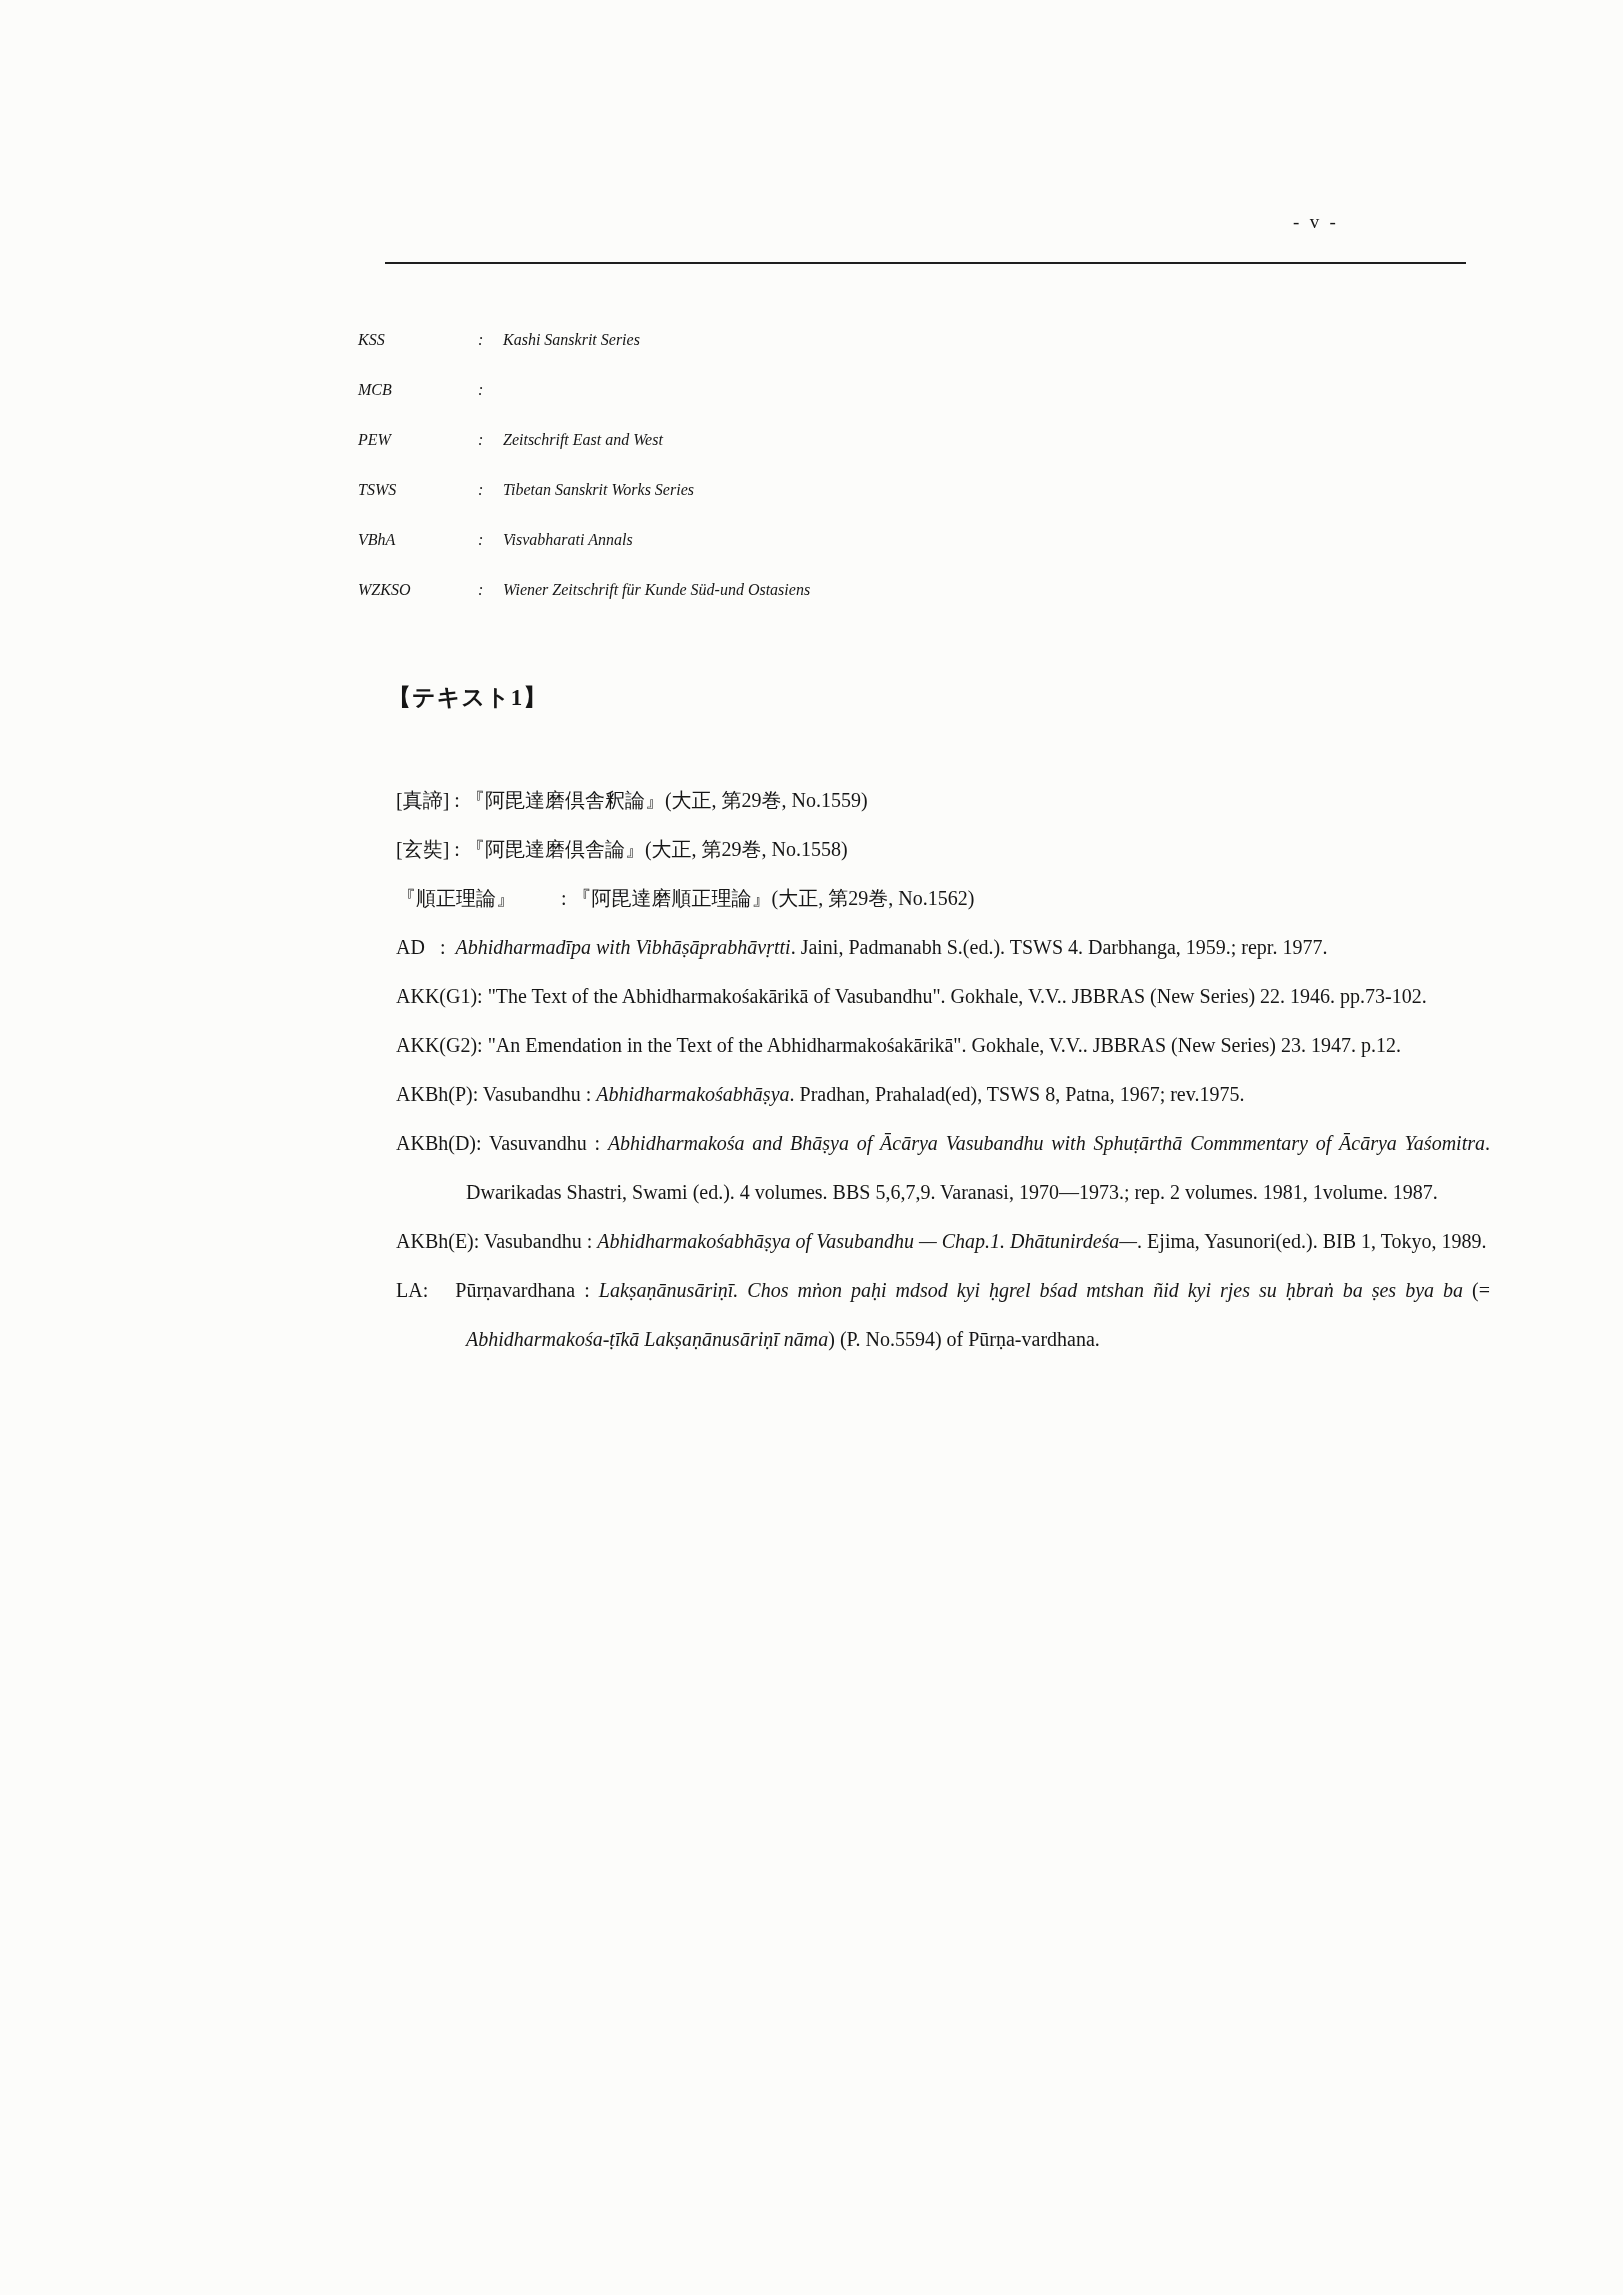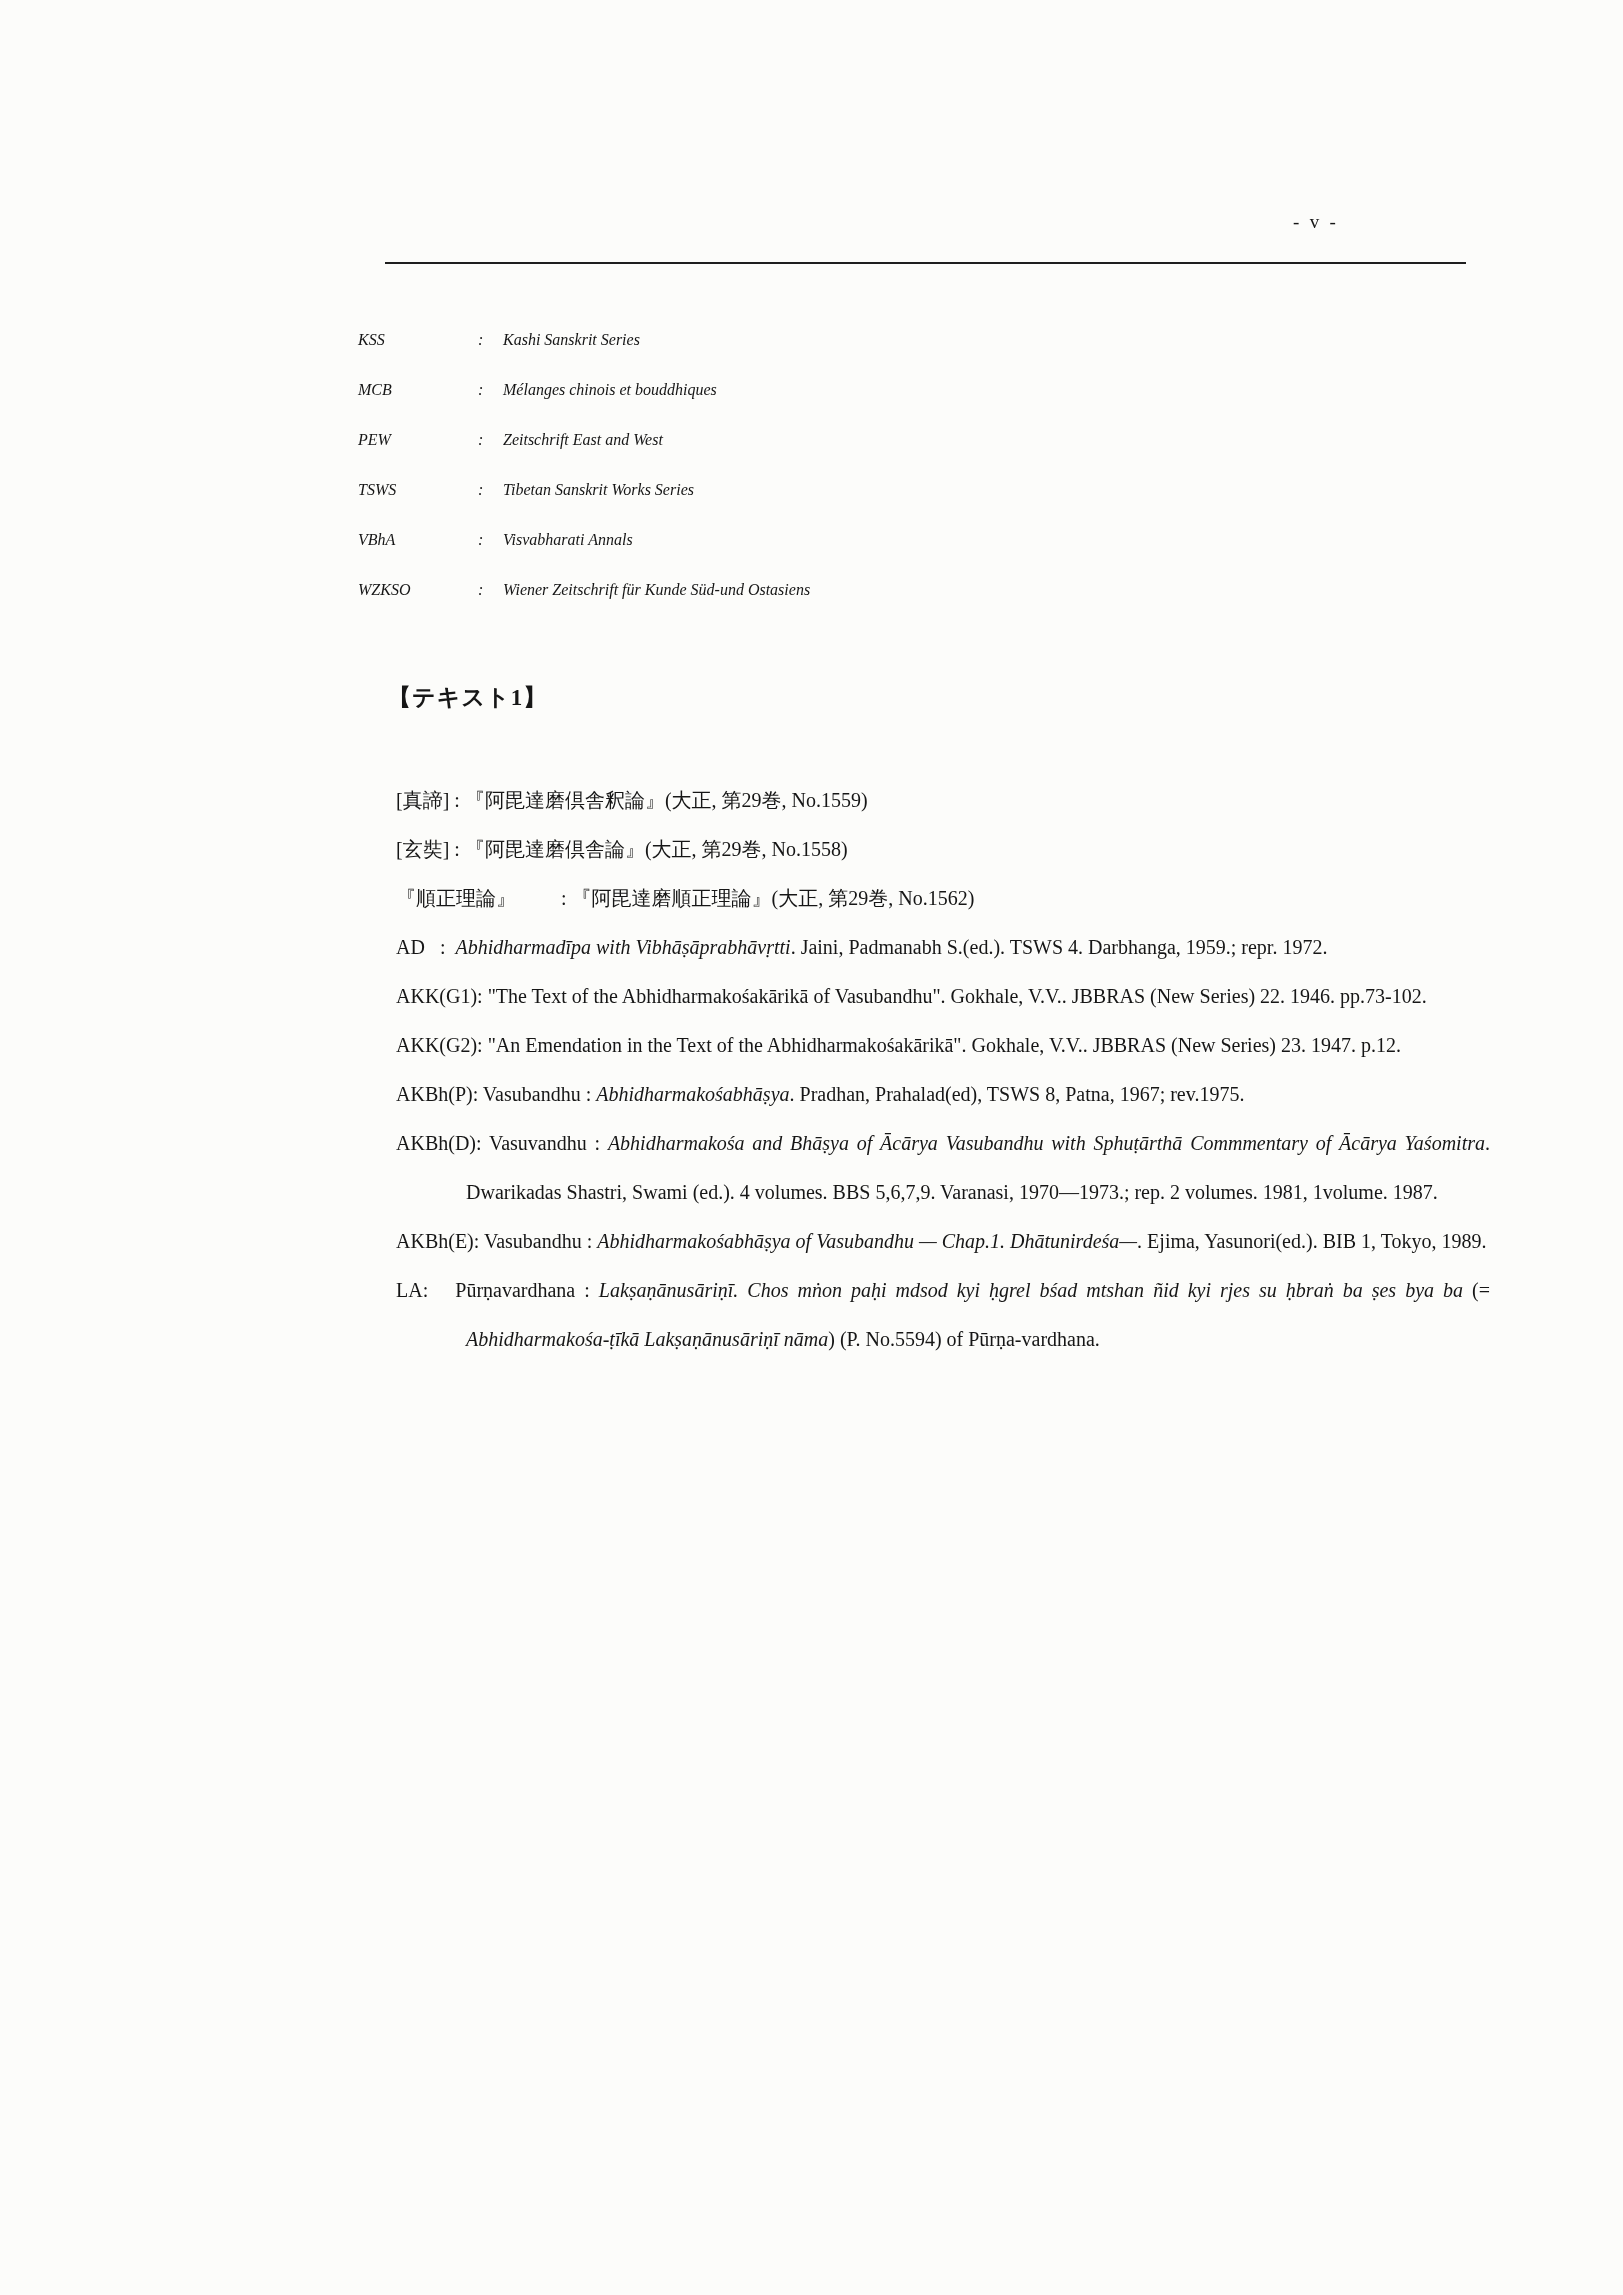--- a/index.html
+++ b/index.html
@@ -79,21 +79,20 @@
 
     <section class="abbr-list">
         <div class="abbr-row">
           <span class="abbr-key">KSS</span>
           <span class="abbr-colon">:</span>
           <span class="abbr-def">Kashi Sanskrit Series</span>
         </div>
         <div class="abbr-row">
           <span class="abbr-key">MCB</span>
           <span class="abbr-colon">:</span>
-          <span class="abbr-def">Mélanges chinois et bouddhiques</span>
         </div>
         <div class="abbr-row">
           <span class="abbr-key">PEW</span>
           <span class="abbr-colon">:</span>
           <span class="abbr-def">Zeitschrift East and West</span>
         </div>
         <div class="abbr-row">
           <span class="abbr-key">TSWS</span>
           <span class="abbr-colon">:</span>
           <span class="abbr-def">Tibetan Sanskrit Works Series</span>
@@ -109,21 +108,21 @@
           <span class="abbr-def">Wiener Zeitschrift für Kunde Süd-und Ostasiens</span>
         </div>
       </section>
 
     <h2 class="section-heading">【テキスト1】</h2>
 
     <section class="bibliography">
         <p class="bib-entry"><span class="seg">[真諦] : 『阿毘達磨倶舎釈論』(大正, 第29巻, No.1559)</span></p>
         <p class="bib-entry"><span class="seg">[玄奘] : 『阿毘達磨倶舎論』(大正, 第29巻, No.1558)</span></p>
         <p class="bib-entry"><span class="seg">『順正理論』　　 : 『阿毘達磨順正理論』(大正, 第29巻, No.1562)</span></p>
-        <p class="bib-entry"><span class="seg">AD&nbsp;&nbsp;&nbsp;:&nbsp;&nbsp;</span><span class="seg italic">Abhidharmadīpa with Vibhāṣāprabhāvṛtti</span><span class="seg">. Jaini, Padmanabh S.(ed.). TSWS 4. Darbhanga, 1959.; repr. 1972.</span></p>
+        <p class="bib-entry"><span class="seg">AD&nbsp;&nbsp;&nbsp;:&nbsp;&nbsp;</span><span class="seg italic">Abhidharmadīpa with Vibhāṣāprabhāvṛtti</span><span class="seg">. Jaini, Padmanabh S.(ed.). TSWS 4. Darbhanga, 1959.; repr. 1977.</span></p>
         <p class="bib-entry"><span class="seg">AKK(G1): "The Text of the Abhidharmakośakārikā of Vasubandhu". Gokhale, V.V.. JBBRAS (New Series) 22. 1946. pp.73-102.</span></p>
         <p class="bib-entry"><span class="seg">AKK(G2): "An Emendation in the Text of the Abhidharmakośakārikā". Gokhale, V.V.. JBBRAS (New Series) 23. 1947. p.12.</span></p>
         <p class="bib-entry"><span class="seg">AKBh(P): Vasubandhu : </span><span class="seg italic">Abhidharmakośabhāṣya</span><span class="seg">. Pradhan, Prahalad(ed), TSWS 8, Patna, 1967; rev.1975.</span></p>
         <p class="bib-entry"><span class="seg">AKBh(D): Vasuvandhu : </span><span class="seg italic">Abhidharmakośa and Bhāṣya of Ācārya Vasubandhu with Sphuṭārthā Commmentary of Ācārya Yaśomitra</span><span class="seg">. Dwarikadas Shastri, Swami (ed.). 4 volumes. BBS 5,6,7,9. Varanasi, 1970—1973.; rep. 2 volumes. 1981, 1volume. 1987.</span></p>
         <p class="bib-entry"><span class="seg">AKBh(E): Vasubandhu : </span><span class="seg italic">Abhidharmakośabhāṣya of Vasubandhu — Chap.1. Dhātunirdeśa—</span><span class="seg">. Ejima, Yasunori(ed.). BIB 1, Tokyo, 1989.</span></p>
         <p class="bib-entry"><span class="seg">LA:&nbsp;&nbsp;&nbsp;Pūrṇavardhana : </span><span class="seg italic">Lakṣaṇānusāriṇī. Chos mṅon paḥi mdsod kyi ḥgrel bśad mtshan ñid kyi rjes su ḥbraṅ ba ṣes bya ba</span><span class="seg"> (= </span><span class="seg italic">Abhidharmakośa-ṭīkā Lakṣaṇānusāriṇī nāma</span><span class="seg">) (P. No.5594) of Pūrṇa-vardhana.</span></p>
       </section>
 
   </div>
 

